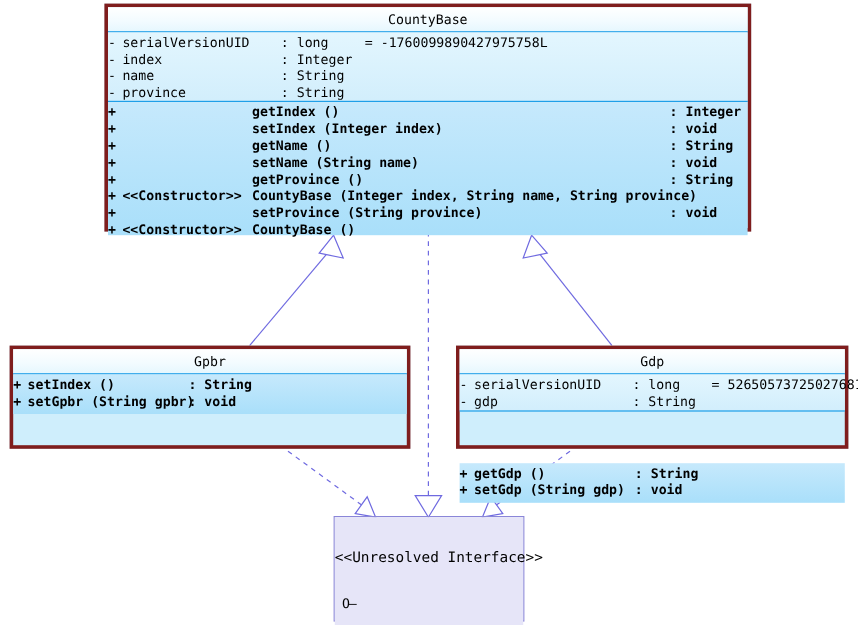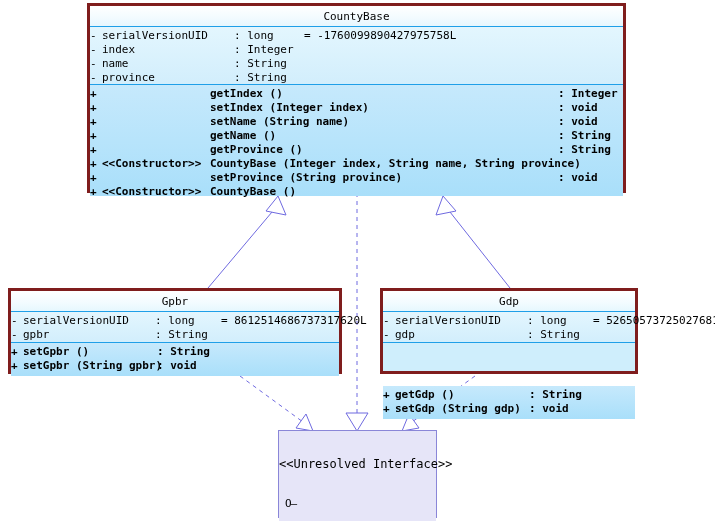--- a/index.html
+++ b/index.html
@@ -157,44 +157,40 @@
     <div class="uml-compartment attrs" style="height:58px;">
       <span class="member cb-attr"><span class="vis">-</span><span class="nm">serialVersionUID</span><span class="ty">: long</span><span class="val">= -1760099890427975758L</span></span>
       <span class="member cb-attr"><span class="vis">-</span><span class="nm">index</span><span class="ty">: Integer</span><span class="val"></span></span>
       <span class="member cb-attr"><span class="vis">-</span><span class="nm">name</span><span class="ty">: String</span><span class="val"></span></span>
       <span class="member cb-attr"><span class="vis">-</span><span class="nm">province</span><span class="ty">: String</span><span class="val"></span></span>
     </div>
 
     <div class="uml-compartment ops" style="height:111px;">
       <span class="member cb-op"><span class="vis">+</span><span class="stereo"></span><span class="nm">getIndex ()</span><span class="ty">: Integer</span></span>
       <span class="member cb-op"><span class="vis">+</span><span class="stereo"></span><span class="nm">setIndex (Integer index)</span><span class="ty">: void</span></span>
+      <span class="member cb-op"><span class="vis">+</span><span class="stereo"></span><span class="nm">getName ()</span><span class="ty">: String</span></span>
       <span class="member cb-op"><span class="vis">+</span><span class="stereo"></span><span class="nm">setName (String name)</span><span class="ty">: void</span></span>
-      <span class="member cb-op"><span class="vis">+</span><span class="stereo"></span><span class="nm">getName ()</span><span class="ty">: String</span></span>
       <span class="member cb-op"><span class="vis">+</span><span class="stereo"></span><span class="nm">getProvince ()</span><span class="ty">: String</span></span>
       <span class="member cb-op ctor"><span class="vis">+</span><span class="stereo">&lt;&lt;Constructor&gt;&gt;</span><span class="nm">CountyBase (Integer index, String name, String province)</span><span class="ty"></span></span>
       <span class="member cb-op"><span class="vis">+</span><span class="stereo"></span><span class="nm">setProvince (String province)</span><span class="ty">: void</span></span>
       <span class="member cb-op ctor"><span class="vis">+</span><span class="stereo">&lt;&lt;Constructor&gt;&gt;</span><span class="nm">CountyBase ()</span><span class="ty"></span></span>
     </div>
   </div>
 
   <div class="uml-class" id="gpbr" style="left:8px; top:288px; width:334px; height:86px;">
     <div class="uml-title">Gpbr</div>
 
-    <div class="uml-compartment attrs" style="height:31px;">
-      <span class="member sm-attr"><span class="vis">-</span><span class="nm">serialVersionUID</span><span class="ty">: long</span><span class="val">= 8612514686737317620L</span></span>
-      <span class="member sm-attr"><span class="vis">-</span><span class="nm">gpbr</span><span class="ty">: String</span><span class="val"></span></span>
-    </div>
 
     <div class="uml-compartment ops" style="height:33px;">
-      <span class="member sm-op"><span class="vis">+</span><span class="nm">setGpbr ()</span><span class="ty">: String</span></span>
+      <span class="member sm-op"><span class="vis">+</span><span class="nm">setIndex ()</span><span class="ty">: String</span></span>
       <span class="member sm-op"><span class="vis">+</span><span class="nm">setGpbr (String gpbr)</span><span class="ty">: void</span></span>
     </div>
   </div>
 
-  <div class="uml-class" id="gdp" style="left:380px; top:288px; width:258px; height:86px;">
+  <div class="uml-class" id="gdp" style="left:380px; top:288px; width:327px; height:86px;">
     <div class="uml-title">Gdp</div>
 
     <div class="uml-compartment attrs" style="height:31px;">
       <span class="member sm-attr"><span class="vis">-</span><span class="nm">serialVersionUID</span><span class="ty">: long</span><span class="val">= 5265057372502768147L</span></span>
       <span class="member sm-attr"><span class="vis">-</span><span class="nm">gdp</span><span class="ty">: String</span><span class="val"></span></span>
     </div>
 
     <div class="uml-compartment ops" style="height:33px;margin-top:43px;">
       <span class="member sm-op"><span class="vis">+</span><span class="nm">getGdp ()</span><span class="ty">: String</span></span>
       <span class="member sm-op"><span class="vis">+</span><span class="nm">setGdp (String gdp)</span><span class="ty">: void</span></span>

